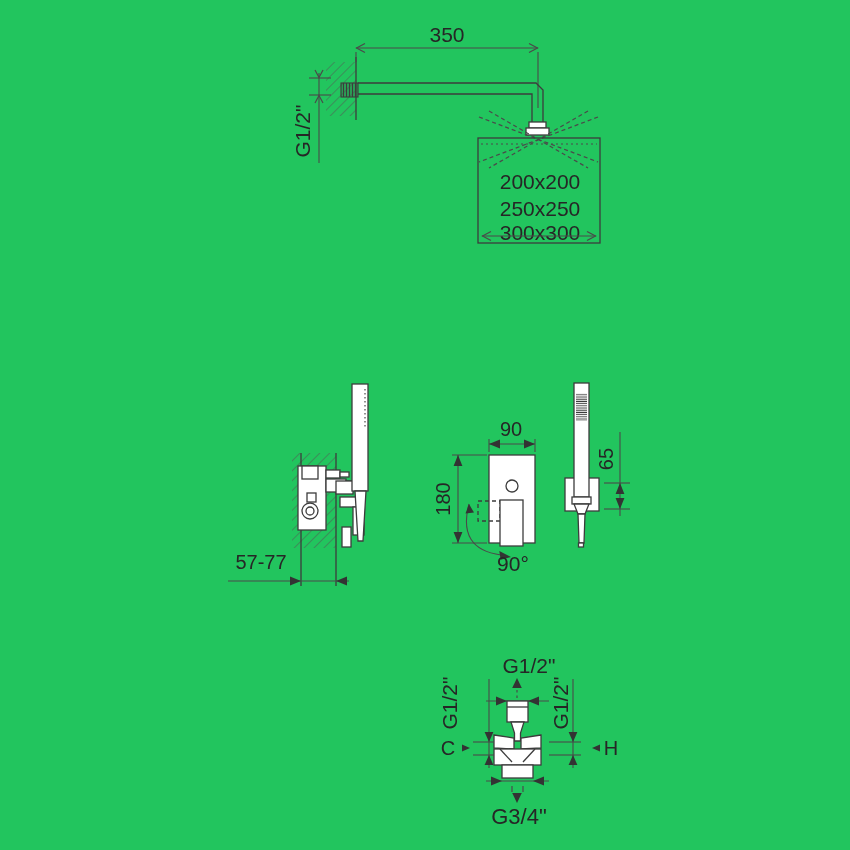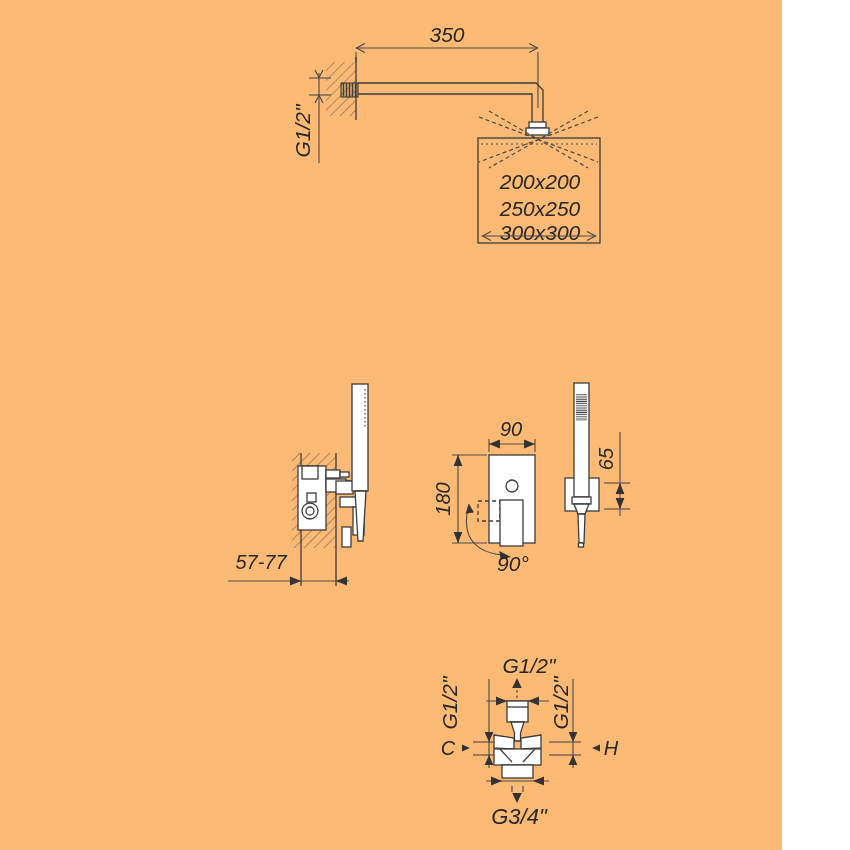--- a/index.html
+++ b/index.html
@@ -1,17 +1,17 @@
 <!DOCTYPE html>
 <html><head>
 <meta charset="utf-8">
 <style>
   html,body{margin:0;padding:0;background:#ffffff;}
-  .stage{position:relative;width:782px;height:850px;background:#fdba74;overflow:hidden;
-         font-family:"Liberation Sans", sans-serif;font-style:italic;}
+  .stage{position:relative;width:850px;height:850px;background:#22c55e;overflow:hidden;
+         font-family:"Liberation Sans", sans-serif;}
   svg text{fill:#262626;font-family:"Liberation Sans", sans-serif;}
   .obj{stroke:#3c3c3c;stroke-width:1.3;fill:#ffffff;}
   .objn{stroke:#3c3c3c;stroke-width:1.3;fill:none;}
   .dim{stroke:#4a4a4a;stroke-width:1.1;fill:none;}
   .arr{fill:#333333;stroke:none;}
   .oarr{stroke:#4a4a4a;stroke-width:1.2;fill:none;}
   .dash{stroke:#4a4a4a;stroke-width:1.2;fill:none;}
   .t21{font-size:21px;}
   .t20{font-size:20px;}
   .t22{font-size:22px;}

